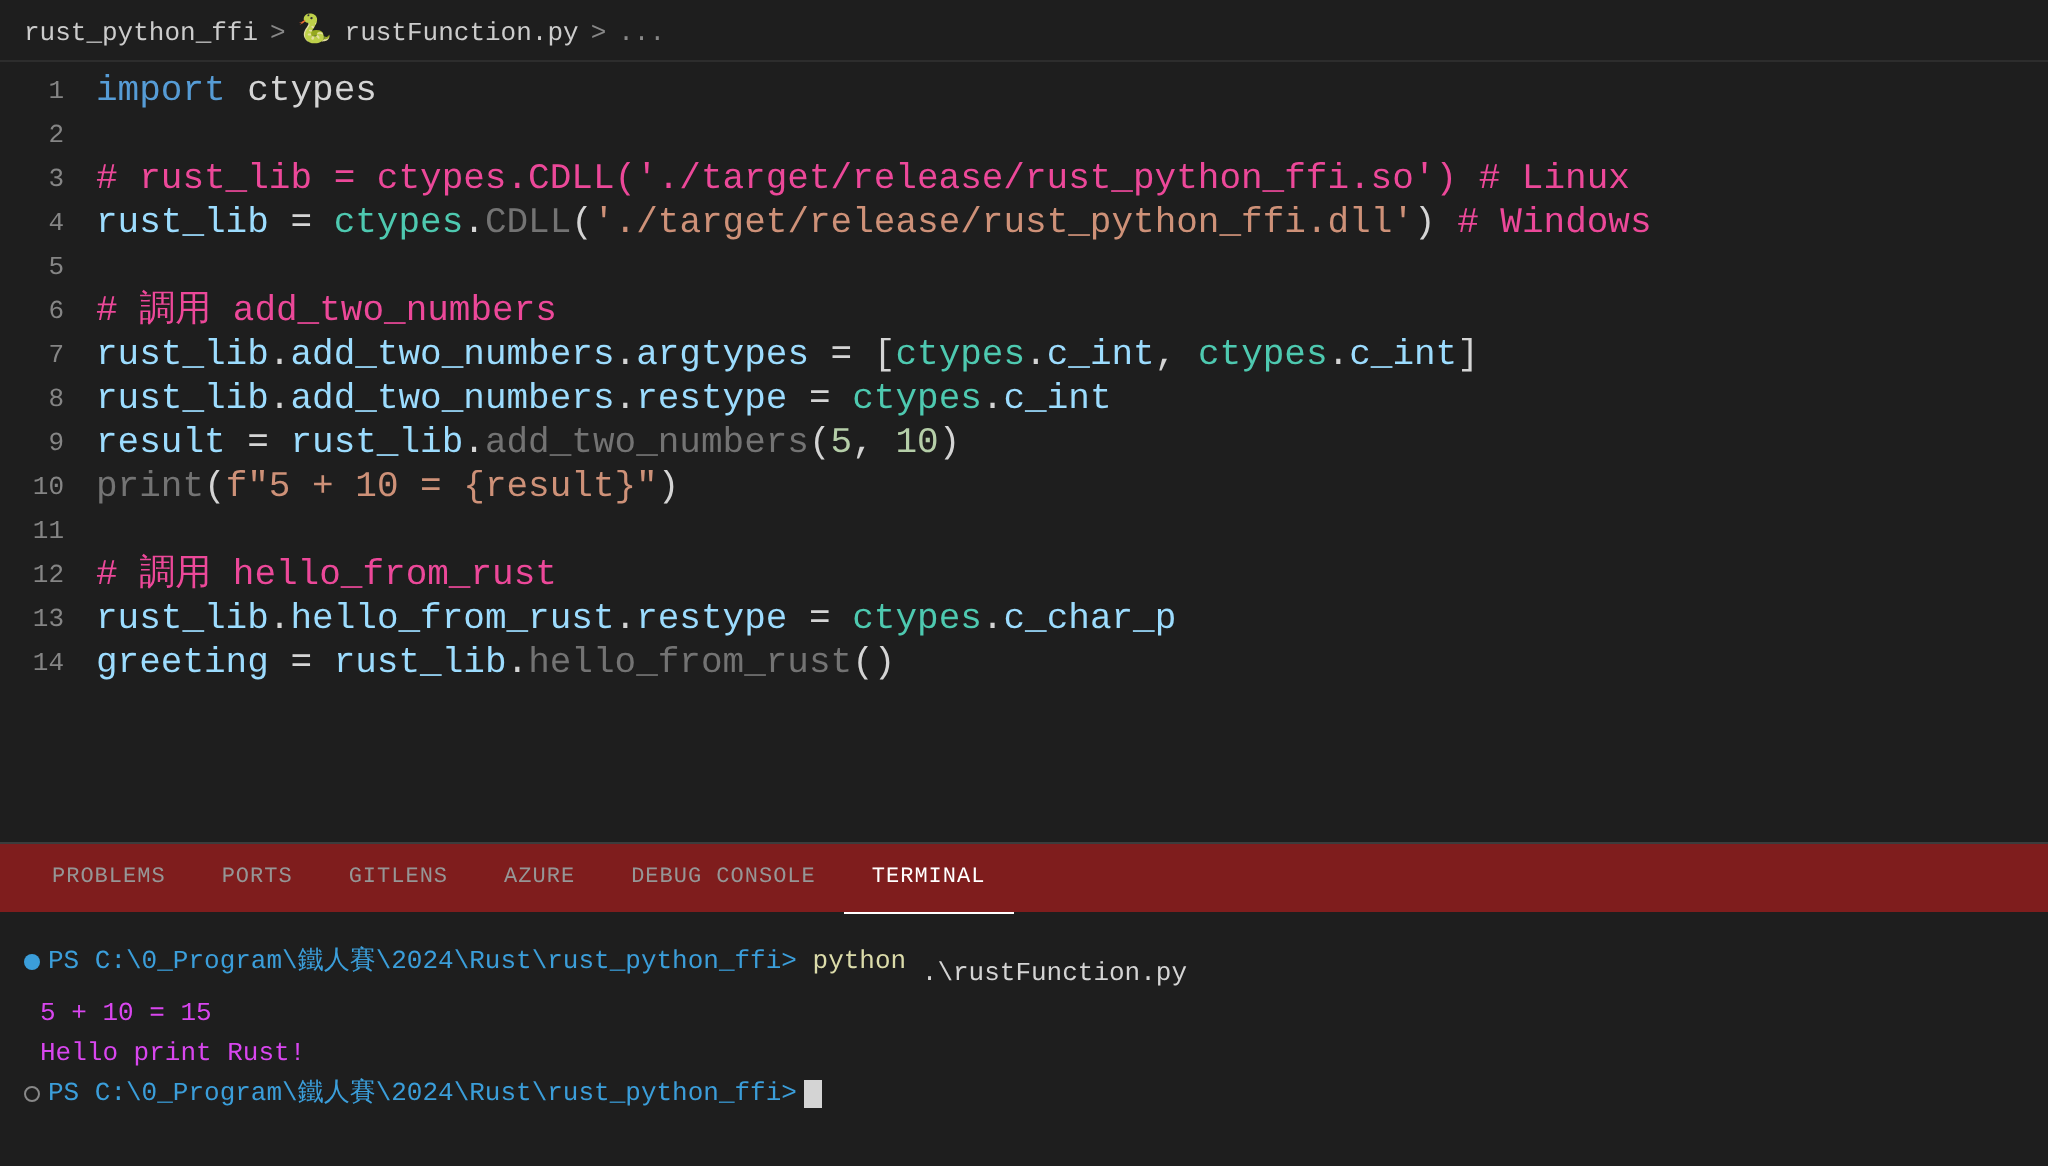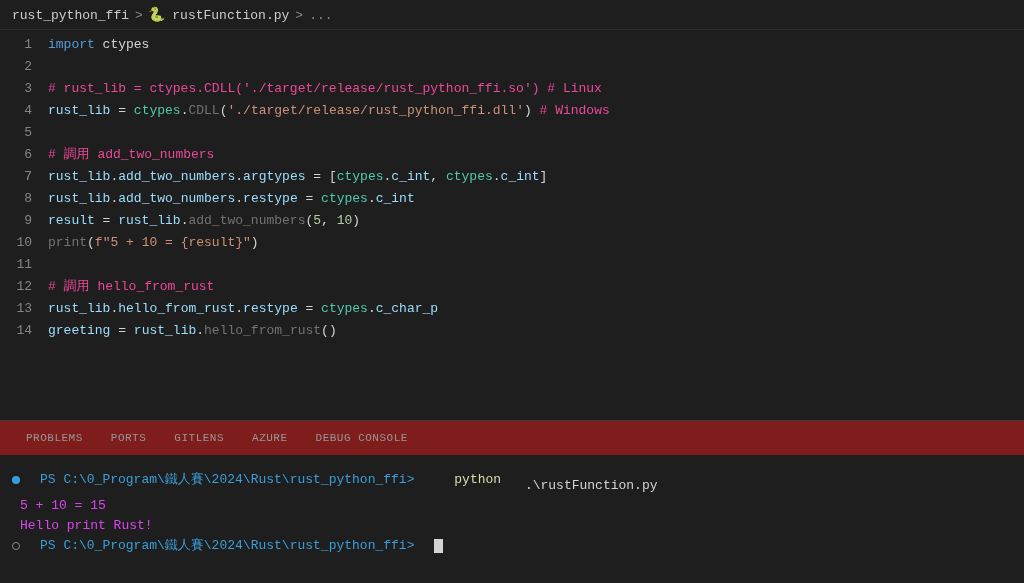--- a/index.html
+++ b/index.html
@@ -60,21 +60,21 @@
       text-align: right;
       padding-right: 16px;
       color: #858585;
       user-select: none;
       flex-shrink: 0;
       font-size: 13px;
     }
     .line-content {
       flex: 1;
       white-space: pre;
-      font-size: 13px;
+      font-size: 18px;
       line-height: 22px;
     }
 
     
     .kw { color: #569cd6; }          
     .fn { color: #737373; }          
     .str { color: #ce9178; }         
     .num { color: #b5cea8; }         
     .comment { color: #ec4899; }     
     .var { color: #9cdcfe; }         
@@ -117,21 +117,21 @@
       padding: 8px 12px;
       font-size: 13px;
       line-height: 20px;
       height: calc(583px - 390px - 35px - 32px);
       overflow: hidden;
     }
 
     .terminal-line {
       display: flex;
       align-items: center;
-      gap: 16px;
+      gap: 0;
       white-space: pre;
     }
 
     .term-prompt-blue { color: #3b9eda; }
     .term-cmd { color: #dcdcaa; }
     .term-arg { color: #d4d4d4; margin-top: 13px; }
     .term-output { color: #d946ef; padding-left: 8px; }
     .term-dot-blue {
       display: inline-block;
       width: 8px;
@@ -237,20 +237,21 @@
 
 
 </div>
 
 <div class="panel-tabs">
   <div class="panel-tab">PROBLEMS</div>
   <div class="panel-tab">PORTS</div>
   <div class="panel-tab">GITLENS</div>
   <div class="panel-tab">AZURE</div>
   <div class="panel-tab">DEBUG CONSOLE</div>
+  <div class="panel-tab active">TERMINAL</div>
 </div>
 
 <div class="terminal">
   <div class="terminal-line">
     <span class="term-dot-blue"></span>
     <span class="term-prompt-blue">PS C:\0_Program\鐵人賽\2024\Rust\rust_python_ffi&gt;</span>
     <span style="color:#d4d4d4">&nbsp;</span>
     <span class="term-cmd">python</span>
     <span class="term-arg"> .\rustFunction.py</span>
   </div>

